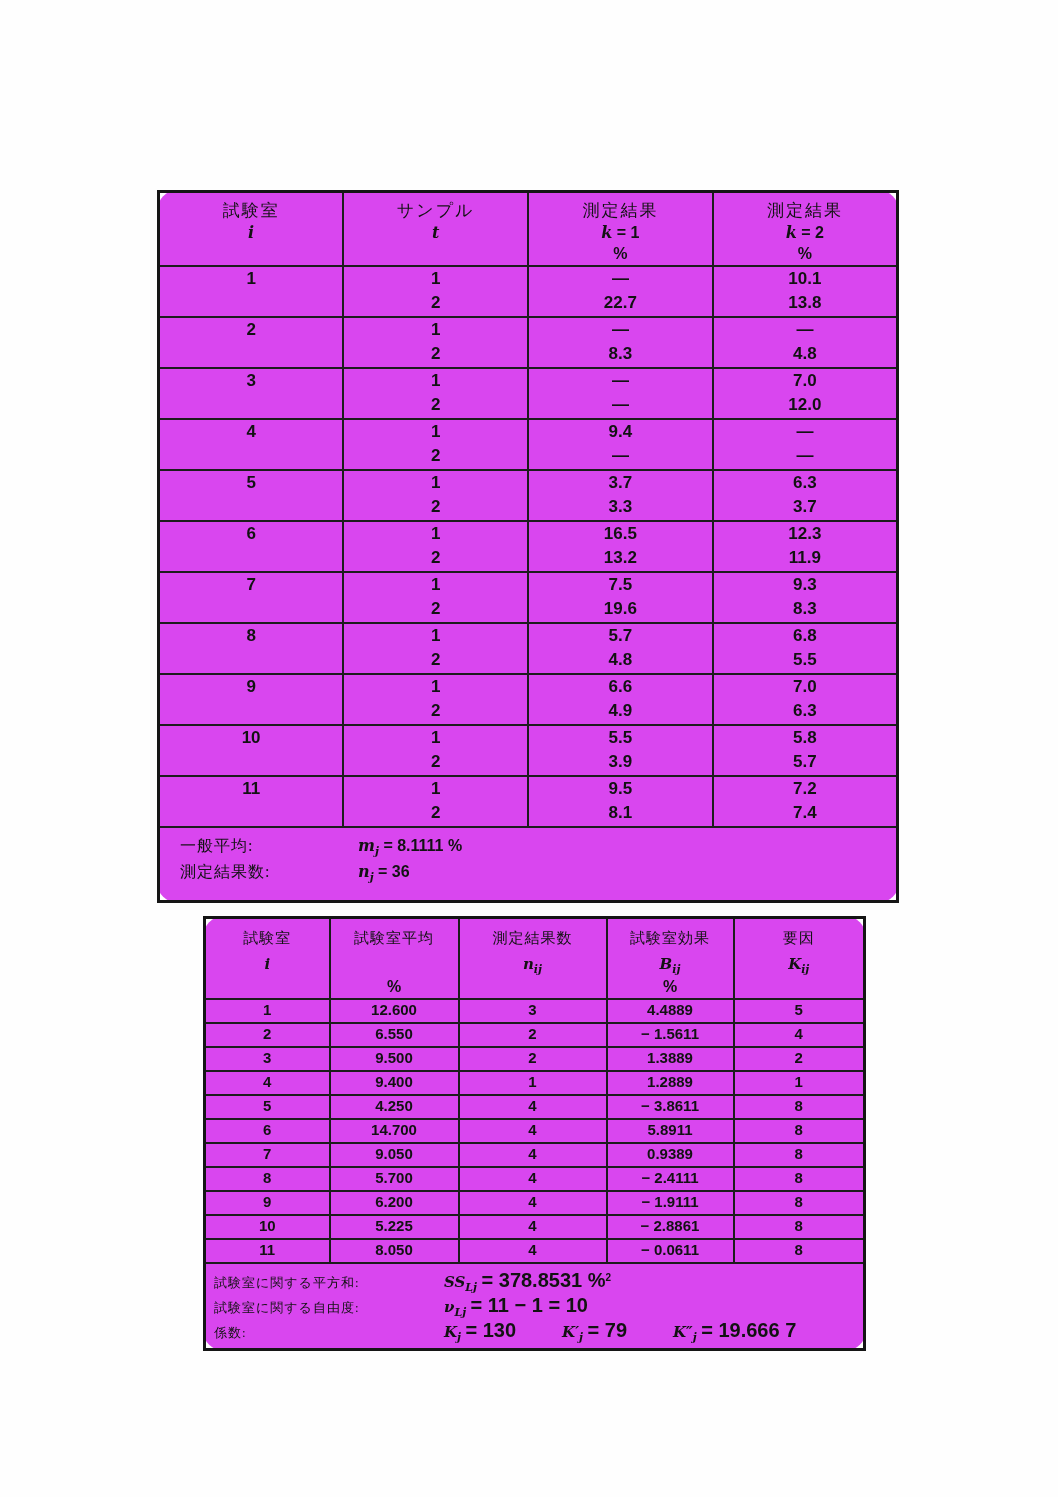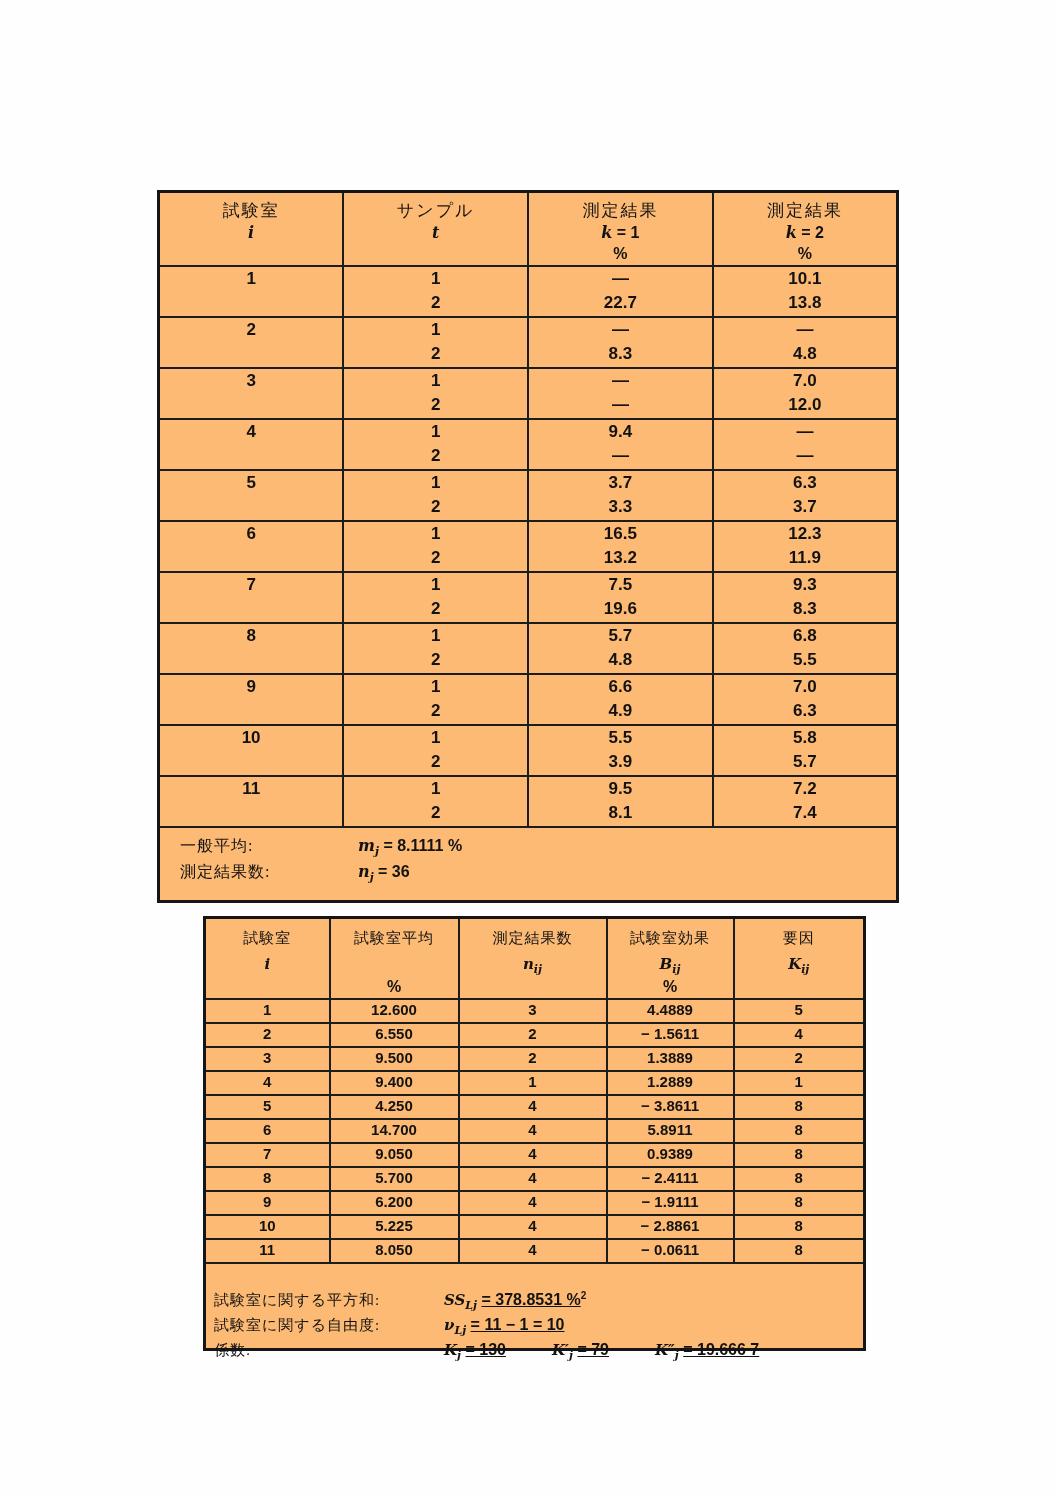--- a/index.html
+++ b/index.html
@@ -2,21 +2,21 @@
 <html><head>
 <meta charset="utf-8">
 <style>
   html,body{margin:0;padding:0;}
   body{
     width:1058px;height:1497px;position:relative;background:#ffffff;
     font-family:"Liberation Sans","DejaVu Sans",sans-serif;color:#121212;
     -webkit-font-smoothing:antialiased;
   }
   .page{position:absolute;inset:0;background:#fefefe;}
-  table{border-collapse:collapse;table-layout:fixed;position:absolute;background:#fdba74;}
+  table{border-collapse:collapse;table-layout:fixed;position:absolute;background:#d946ef;border-radius:21px;}
   td,th{border:2px solid #1c1c1c;padding:0;vertical-align:top;font-weight:normal;}
   .t1{left:157px;top:190px;width:742px;border:3px solid #151515;}
   .t2{left:203px;top:916px;width:660px;border:3px solid #151515;}
 
   
   .jp{font-family:"Liberation Serif","DejaVu Serif",serif;font-size:17px;letter-spacing:2px;line-height:24px;}
   .t2 .jp{font-size:15px;letter-spacing:1px;line-height:22px;}
   .hline{text-align:center;}
   .h1{height:24px;padding-top:6px;}
   .h2{height:22px;line-height:20px;}
@@ -39,23 +39,23 @@
   
   .t1 .foot td{height:62px;padding:6px 0 4px 20px;}
   .frow{display:flex;align-items:baseline;height:26px;}
   .flabel{width:178px;flex:0 0 178px;font-size:16px;letter-spacing:1px;}
   .formula{white-space:nowrap;}
 
   
   .t2 td.num{font-weight:bold;font-size:15px;text-align:center;height:22px;line-height:20px;}
   .t2 .foot td{height:74px;padding:5px 0 4px 8px;}
   .t2 .frow{height:25px;}
-  .t2 .flabel{width:230px;flex:0 0 230px;font-size:15px;letter-spacing:1px;margin-top:20px;}
+  .t2 .flabel{width:230px;flex:0 0 230px;font-size:13px;letter-spacing:1px;}
   .t2 .mvar{font-size:15px;}
-  .t2 .beq{font-size:16px;text-decoration:underline;}
+  .t2 .beq{font-size:20px;}
   .coeff-gap{display:inline-block;width:46px;}
 </style>
 </head>
 <body>
 
 <div class="page">
 
   <table class="t1">
     <colgroup>
         <col style="width:25%">

